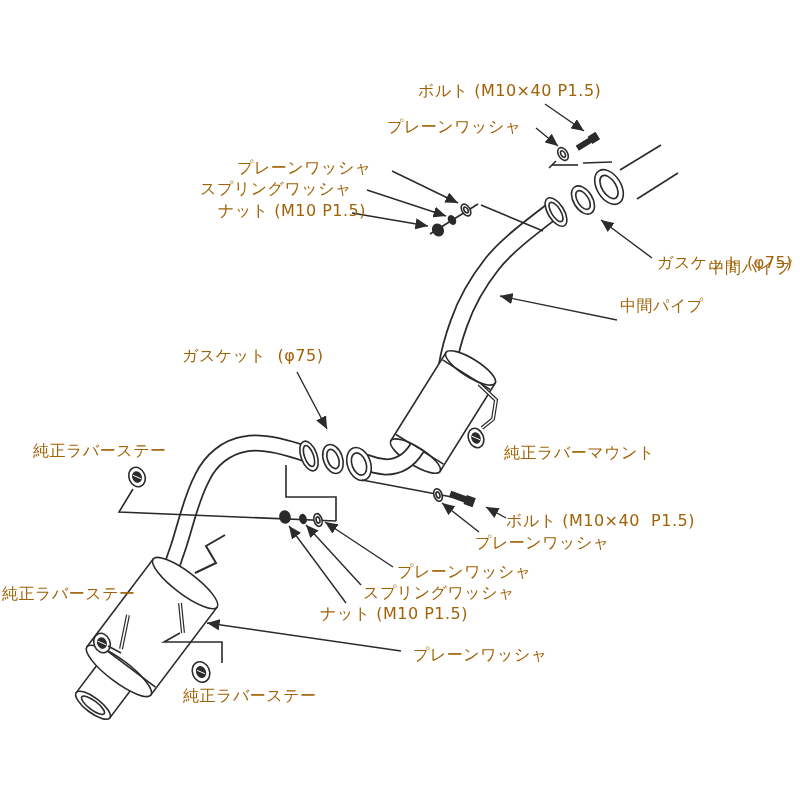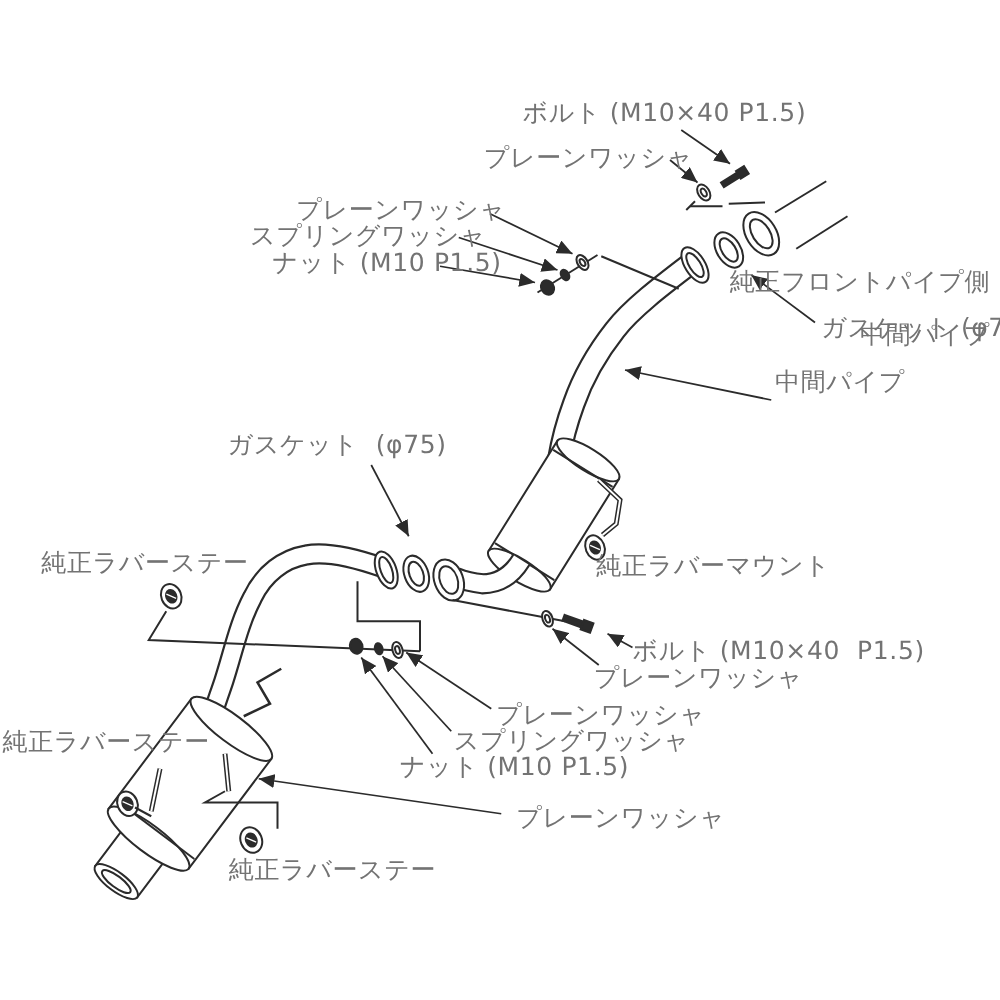--- a/index.html
+++ b/index.html
@@ -1,19 +1,19 @@
 <!DOCTYPE html>
 <html><head>
 <meta charset="utf-8">
 <style>
   html,body{margin:0;padding:0;background:#fff;}
   #stage{position:relative;width:800px;height:800px;background:#fff;overflow:hidden;
          font-family:"DejaVu Sans","Liberation Sans",sans-serif;}
   #art{position:absolute;left:0;top:0;}
-  .lbl{position:absolute;font-size:20px;color:#737373;white-space:pre;line-height:21px;
+  .lbl{position:absolute;font-size:16px;color:#a16207;white-space:pre;line-height:21px;
        letter-spacing:0.5px;}
   .lbl.right{text-align:right;}
   svg line, svg path, svg polyline, svg ellipse, svg rect{vector-effect:non-scaling-stroke;}
 </style>
 </head>
 <body>
 
 <div id="stage">
 
   <svg id="art" width="800" height="800" viewBox="0 0 800 800">
@@ -193,29 +193,29 @@
     </g>
   </svg>
 
   <div class="lbl" style="left:418px;top:80px;">ボルト (M10×40 P1.5)</div>
   <div class="lbl" style="left:387px;top:116px;">プレーンワッシャ</div>
   <div class="lbl" style="left:237px;top:157px;">プレーンワッシャ</div>
   <div class="lbl" style="left:200px;top:178px;">スプリングワッシャ</div>
   <div class="lbl" style="left:218px;top:200px;">ナット (M10 P1.5)</div>
 
   <div class="lbl right" style="right:8px;top:194px;">
-    <span>純正フロントパイプ側</span><br>
+    <br>
     <span>中間パイプ</span>
   </div>
 
   <div class="lbl" style="left:657px;top:252px;">ガスケット (φ75)</div>
   <div class="lbl" style="left:620px;top:295px;">中間パイプ</div>
   <div class="lbl" style="left:182px;top:345px;">ガスケット  (φ75)</div>
   <div class="lbl" style="left:33px;top:440px;">純正ラバーステー</div>
-  <div class="lbl" style="left:477px;top:442px;">純正ラバーマウント</div>
+  <div class="lbl" style="left:504px;top:442px;">純正ラバーマウント</div>
   <div class="lbl" style="left:506px;top:510px;">ボルト (M10×40  P1.5)</div>
   <div class="lbl" style="left:475px;top:532px;">プレーンワッシャ</div>
   <div class="lbl" style="left:397px;top:561px;">プレーンワッシャ</div>
   <div class="lbl" style="left:363px;top:582px;">スプリングワッシャ</div>
   <div class="lbl" style="left:320px;top:603px;">ナット (M10 P1.5)</div>
   <div class="lbl" style="left:413px;top:644px;">プレーンワッシャ</div>
   <div class="lbl" style="left:2px;top:583px;">純正ラバーステー</div>
   <div class="lbl" style="left:183px;top:685px;">純正ラバーステー</div>
 
 </div>

